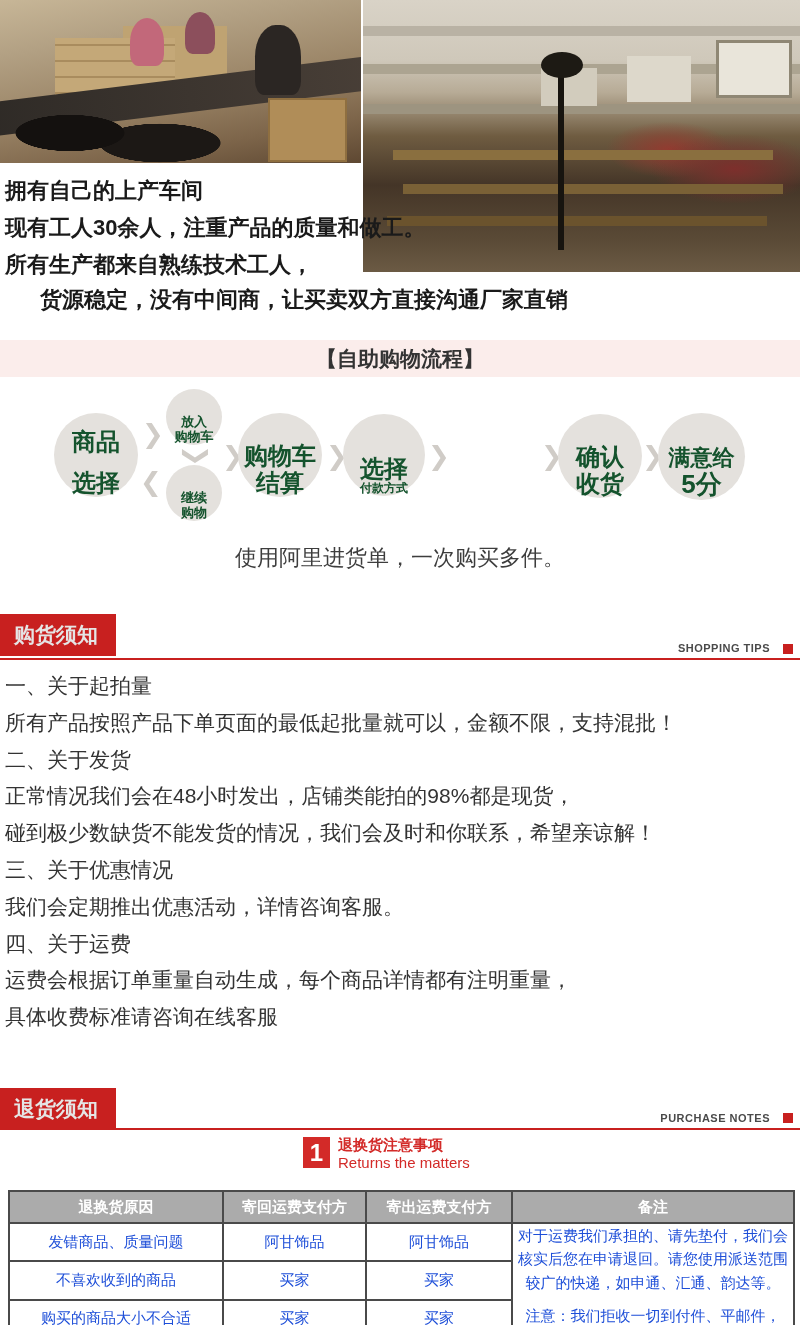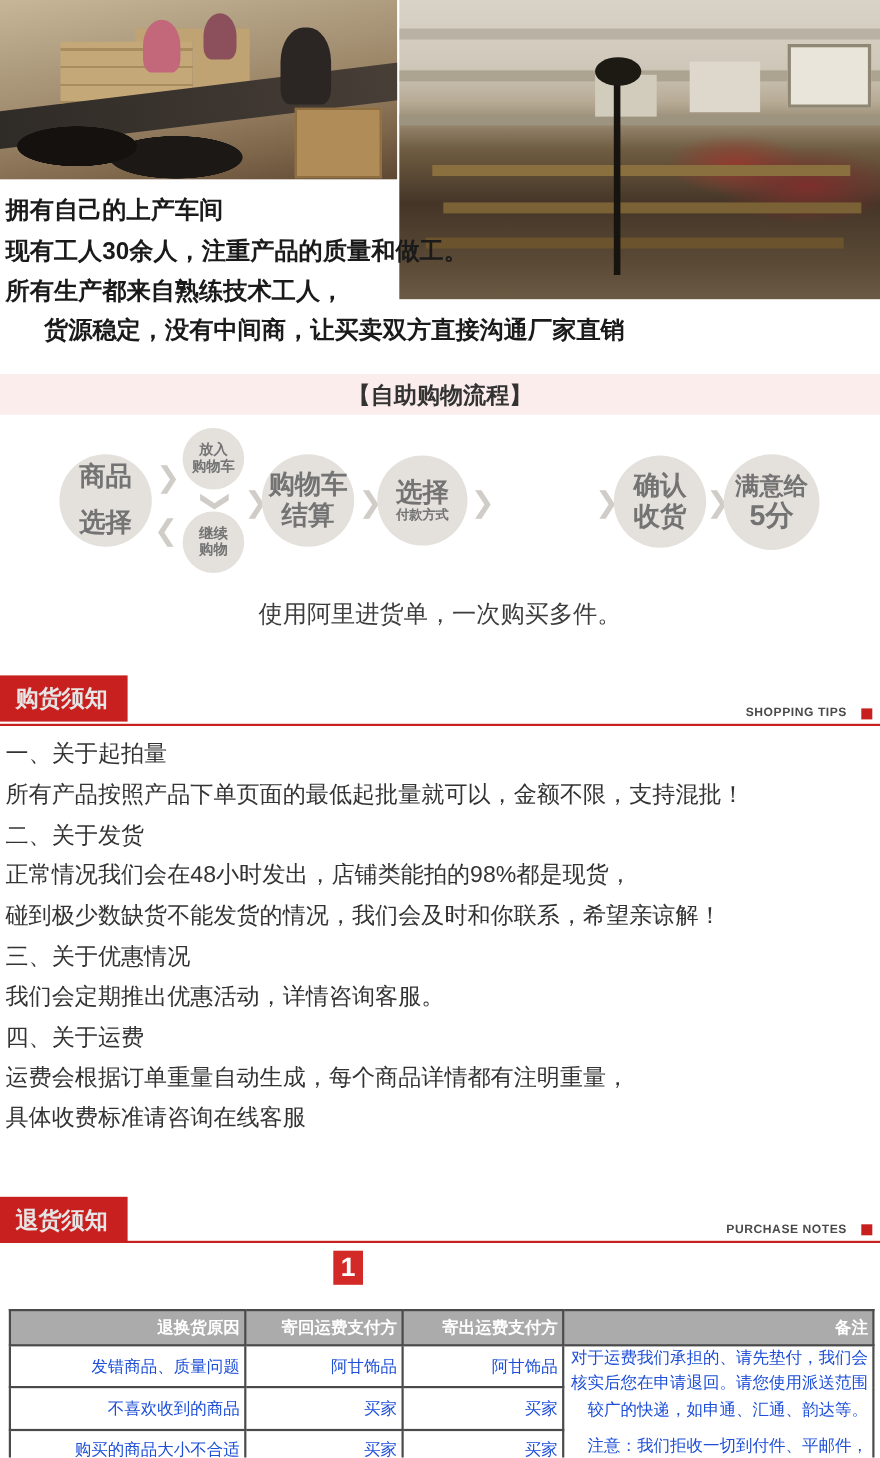--- a/index.html
+++ b/index.html
@@ -46,22 +46,22 @@
   .photo-right .fanhead{position:absolute;left:178px;top:52px;width:42px;height:26px;border-radius:50%;background:#1d1a14;}
   .photo-right .tables{position:absolute;left:30px;top:150px;width:380px;height:10px;background:#8a6f3f;box-shadow:10px 34px 0 #7a6136,-6px 66px 0 #6b532d;}
 
   
   .intro-line{left:5px;font-size:22px;font-weight:bold;color:#1a1a1a;white-space:nowrap;}
 
   
   .flow-band{left:0;top:340px;width:800px;height:37px;background:#fbedeb;
     display:flex;align-items:center;justify-content:center;}
   .flow-title{font-size:21px;font-weight:bold;color:#333;}
-  .circle{border-radius:50%;background:#e4e1dd;color:#737373;font-weight:bold;
-    display:flex;flex-direction:column;align-items:center;justify-content:center;text-align:center;line-height:1.15;}
+  .circle{border-radius:50%;background:#e4e1dd;color:#14532d;font-weight:bold;
+    display:flex;flex-direction:column;align-items:center;justify-content:flex-end;text-align:center;line-height:1.15;}
   .chev{color:#d0ccc7;font-weight:bold;font-size:26px;line-height:1;}
   .chev::before{content:"❯";display:block;}
   .chev.down::before{transform:rotate(90deg);}
   .chev.left::before{transform:rotate(180deg);}
   .flow-note{left:0;top:543px;width:800px;text-align:center;font-size:22px;color:#3d3d3d;}
 
   
   .redbar{background:#c8201f;color:#e5e5e5;font-weight:bold;font-size:21px;
     display:flex;align-items:center;padding:0 14px;height:42px;}
   .redline{height:2px;background:#c8201f;width:800px;left:0;}
@@ -73,21 +73,21 @@
   .tips div{white-space:nowrap;}
 
   
   .badge-num{background:#d32a28;color:#fff;font-weight:bold;font-size:24px;
     width:27px;height:31px;display:flex;align-items:center;justify-content:center;}
   .badge-cn{color:#d32a28;font-size:15px;font-weight:bold;line-height:1.1;}
   .badge-en{color:#d32a28;font-size:15px;line-height:1.2;}
 
   
   table.rtn{border-collapse:collapse;table-layout:fixed;width:785px;}
-  table.rtn th,table.rtn td{border:2px solid #4a4a4a;font-size:15px;text-align:right;padding:0 4px;font-family:Liberation Serif, serif;}
+  table.rtn th,table.rtn td{border:2px solid #4a4a4a;font-size:15px;text-align:center;padding:0 4px;}
   table.rtn th{background:#ababab;color:#fff;font-weight:bold;height:30px;}
   table.rtn td{height:36px;color:#1d4ed8;}
   td.remark{font-size:13.5px;text-align:left;vertical-align:top;padding:14px 8px 0 10px;line-height:1.55;color:#333;}
   td.remark p{margin:0 0 10px 0;}
 </style>
 </head>
 <body>
 
 <div class="abs photo-left">
   <div class="boxes"></div>
@@ -186,20 +186,24 @@
 
 <div class="abs redbar" style="left:0;top:1088px;min-width:88px;">
   <span>退货须知</span>
 </div>
 <span class="abs en-sub" style="top:1112px;right:30px;">PURCHASE NOTES</span>
 <span class="abs red-sq" style="top:1113px;right:7px;"></span>
 <div class="abs redline" style="top:1128px;"></div>
 
 <div class="abs" style="left:303px;top:1137px;display:flex;gap:8px;align-items:flex-start;">
   <div class="badge-num">1</div>
+  <div>
+    <div class="badge-cn">退换货注意事项</div>
+    <div class="badge-en">Returns the matters</div>
+  </div>
 </div>
 
 <div class="abs" style="left:8px;top:1190px;">
   <table class="rtn">
     <colgroup>
         <col style="width:214px">
         <col style="width:143px">
         <col style="width:146px">
         <col style="width:282px">
       </colgroup>

